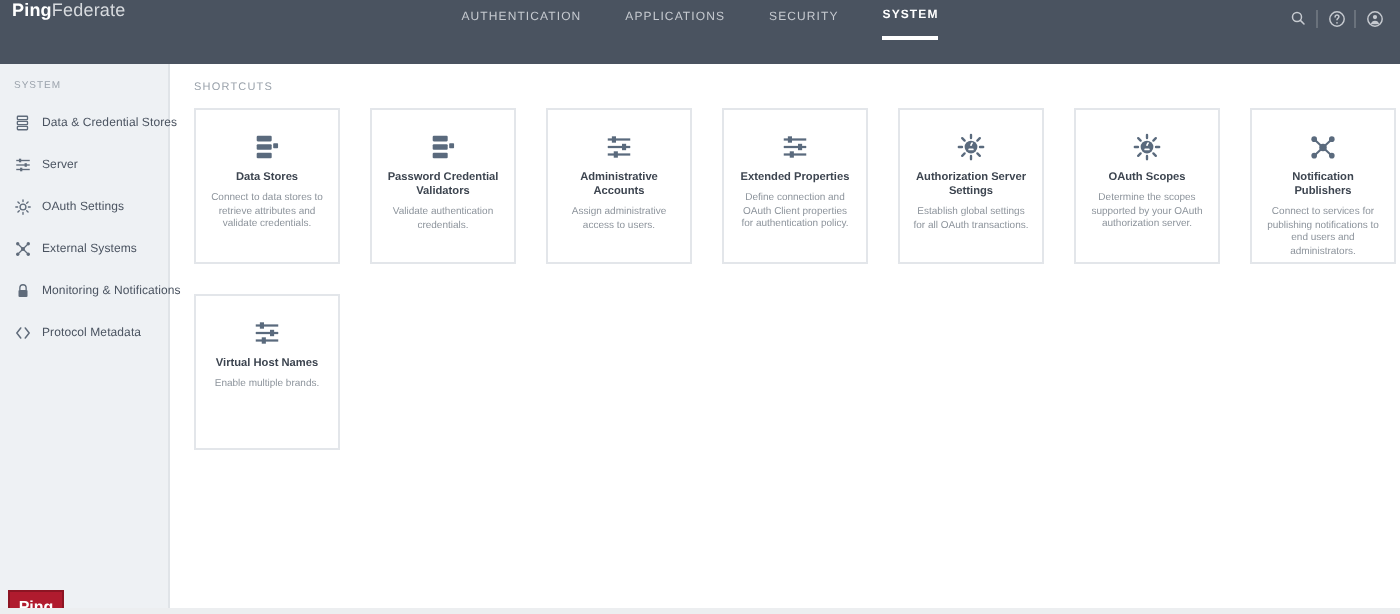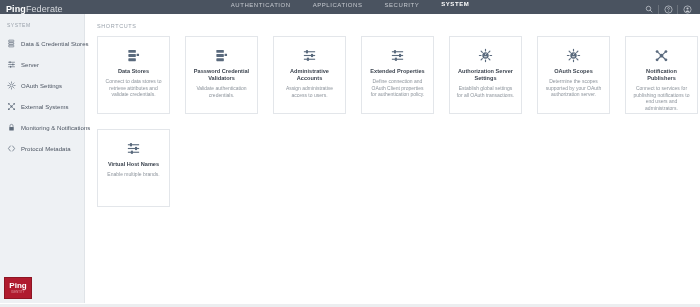--- a/index.html
+++ b/index.html
@@ -11,24 +11,24 @@
     width: 700px;
     height: 307px;
     overflow: hidden;
     font-family: "Liberation Sans", sans-serif;
     color: #4a4f54;
     position: relative;
   }
 
   
   .topbar {
-    height: 14px;
+    height: 32px;
     background: #4a5360;
     display: flex;
-    align-items: flex-end;
+    align-items: flex-start;
     position: relative;
   }
   .brand {
     padding-left: 6px;
     font-size: 9px;
     letter-spacing: 0.1px;
     white-space: nowrap;
   }
   .brand .b1 { color: #ffffff; font-weight: bold; }
   .brand .b2 { color: #d7dade; font-weight: normal; }

